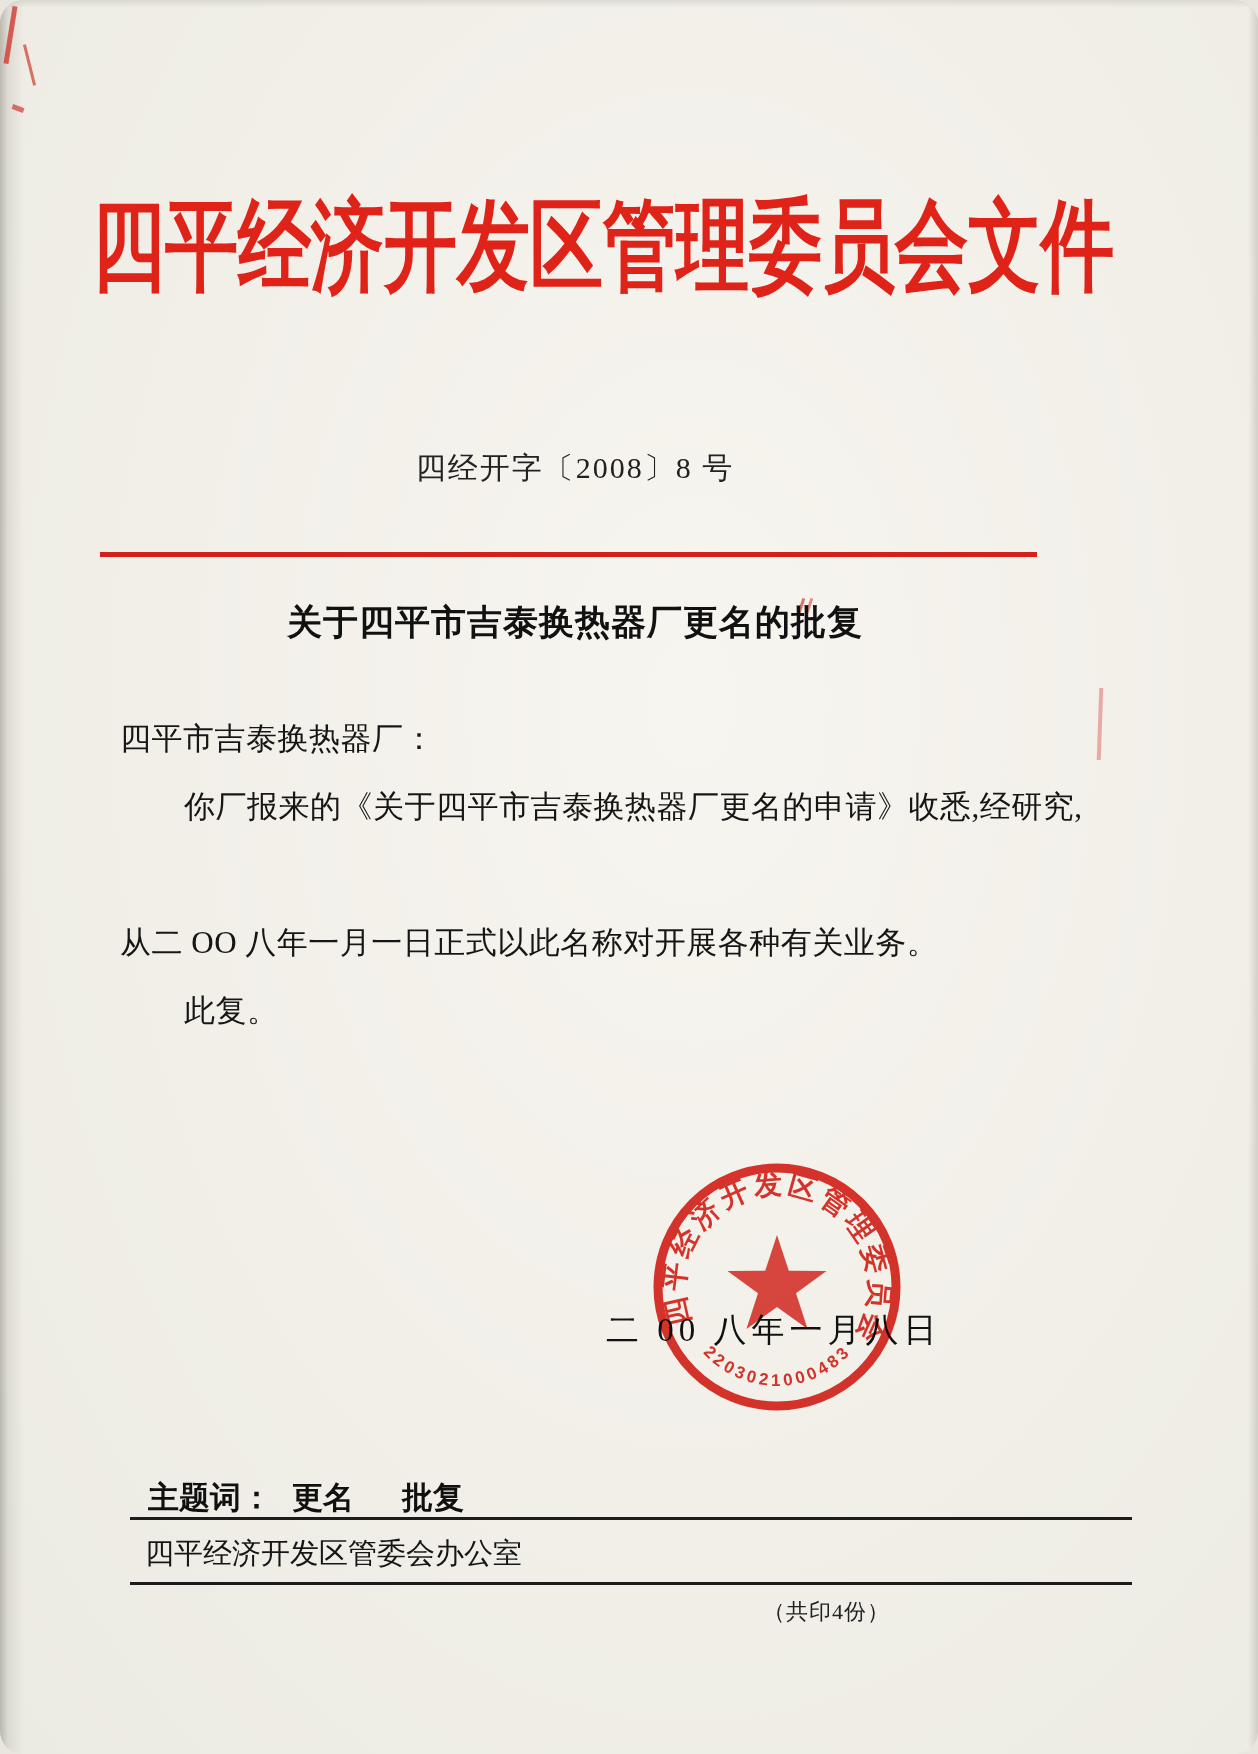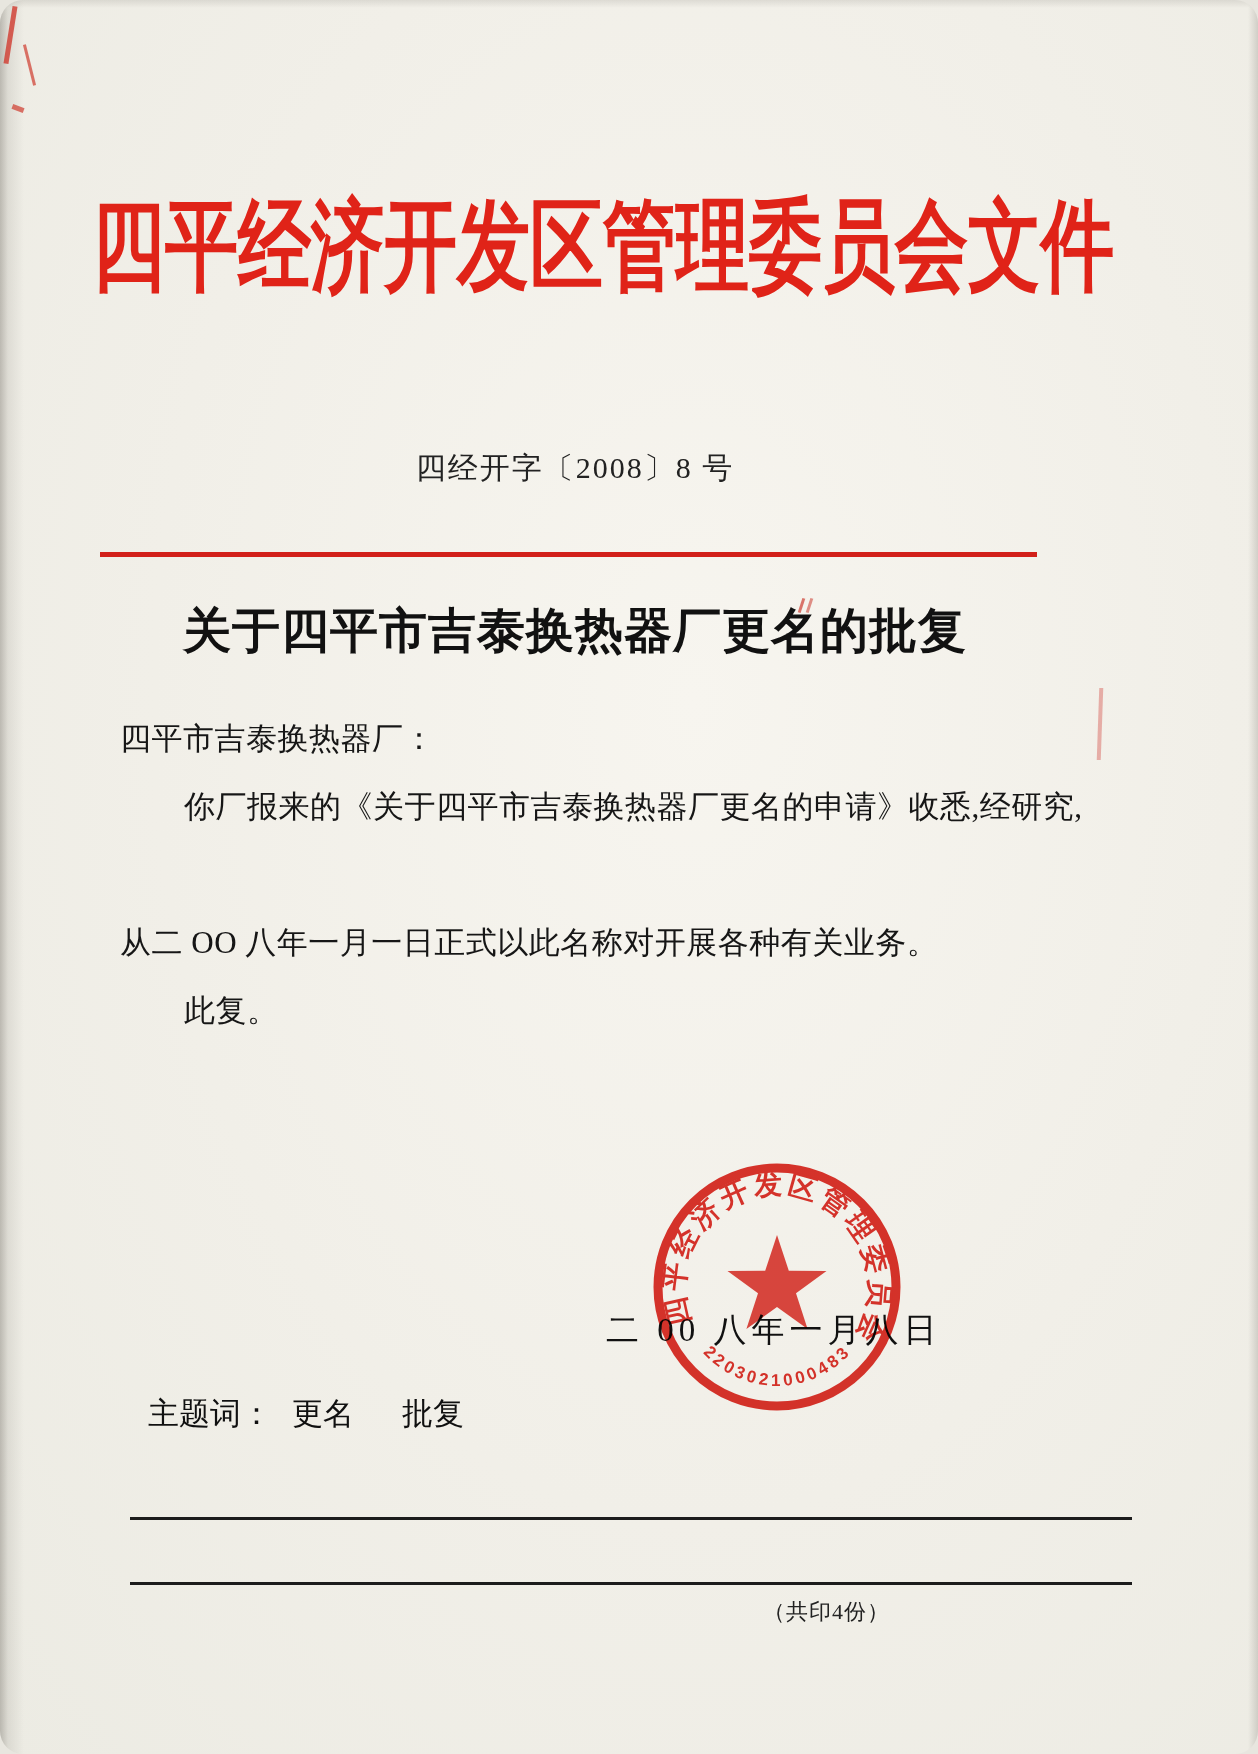--- a/index.html
+++ b/index.html
@@ -29,38 +29,38 @@
     white-space:nowrap;transform:scaleX(0.73);transform-origin:left top;
     font-family:"Liberation Serif","DejaVu Serif",serif;
   }
   .doc-number{
     position:absolute;left:0;top:448px;width:1150px;
     text-align:center;font-size:30px;letter-spacing:2px;color:#222;
   }
   .red-rule{position:absolute;left:100px;top:552px;width:937px;height:5px;}
   .doc-title{
     position:absolute;left:0;top:599px;width:1150px;text-align:center;
-    font-size:48px;font-weight:bold;letter-spacing:1px;color:#111;
+    font-size:35px;font-weight:bold;letter-spacing:1px;color:#111;
     font-family:"Liberation Sans","DejaVu Sans",sans-serif;
   }
   .body-line{
     position:absolute;left:120px;width:930px;
     font-size:31px;letter-spacing:.5px;color:#161616;white-space:nowrap;
   }
   .indent{padding-left:64px;}
 
   .date-text{
     position:absolute;left:606px;top:1308px;
     font-size:33px;letter-spacing:5px;color:#111;white-space:nowrap;z-index:2;
   }
   .seal{position:absolute;left:648px;top:1158px;width:258px;height:258px;
     mix-blend-mode:multiply;opacity:.92;z-index:3;}
 
   .keywords-row{
-    position:absolute;left:148px;top:1393px;font-size:31px;font-weight:normal;
+    position:absolute;left:148px;top:1477px;font-size:31px;font-weight:bold;
     color:#101010;font-family:"Liberation Sans","DejaVu Sans",sans-serif;
   }
   .keywords-row .kw{margin-left:48px;}
   .hline{position:absolute;left:130px;width:1002px;height:3px;background:#1c1c1c;}
   .line-a{top:1517px;}
   .line-b{top:1582px;}
   .issuer{position:absolute;left:145px;top:1534px;font-size:29px;color:#161616;}
   .print-date{position:absolute;left:722px;top:1534px;font-size:29px;color:#161616;letter-spacing:1px;}
   .copies-note{position:absolute;left:763px;top:1597px;font-size:22px;color:#222;letter-spacing:1px;}
 </style>
@@ -107,16 +107,17 @@
     <text font-size="17" font-weight="bold" fill="#dd231b" letter-spacing="3.5" font-family="'Liberation Sans','DejaVu Sans',sans-serif">
       <textPath href="#sealArcBottom" startOffset="6">2203021000483</textPath>
     </text>
   </svg>
 
   <div class="keywords-row">
     <span>主题词：</span><span class="kw" style="margin-left:20px;">更名</span><span class="kw">批复</span>
   </div>
 
   <div class="hline line-a"></div>
+  <div class="issuer">四平经济开发区管委会办公室</div>
   <div class="hline line-b"></div>
   <div class="copies-note">（共印4份）</div>
 
 </div>
 
 </body></html>

